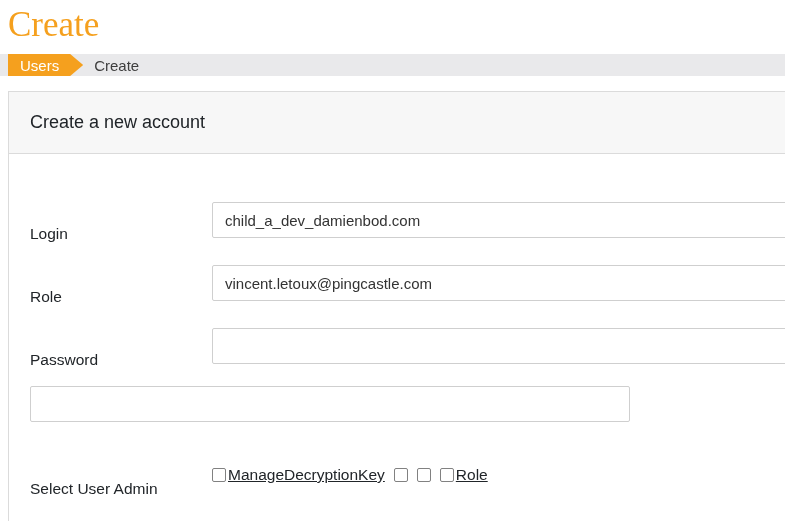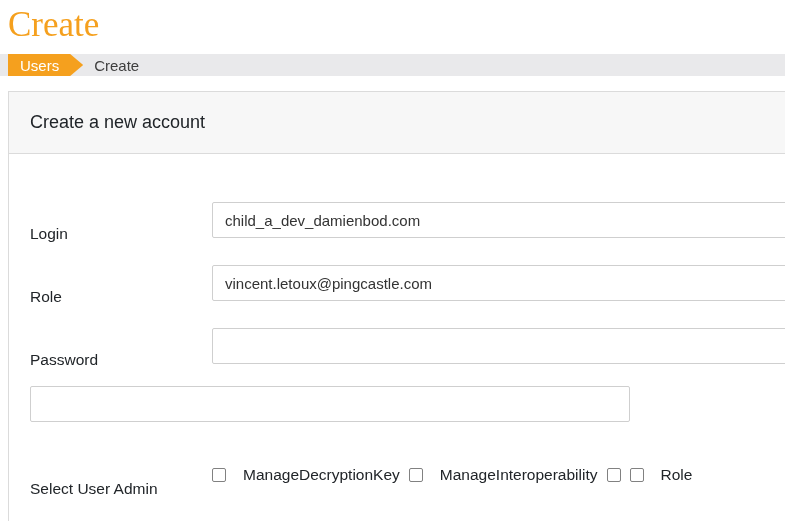--- a/index.html
+++ b/index.html
@@ -53,21 +53,21 @@
   .form-label { flex: 0 0 182px; font-size: 15.5px; color: #212529; margin-top: 28px; }
   .form-input {
     width: 600px; height: 36px;
     border: 1px solid #CFCFCF; border-radius: 2px;
     padding: 0 12px; font-size: 15px; color: #333333;
     font-family: inherit; background: #ffffff;
   }
 
   .role-row { margin-top: 30px; margin-bottom: 0; }
   .checkbox-group { display: flex; align-items: center; gap: 9px; font-size: 15.5px; }
-  .cb-option { display: flex; align-items: center; gap: 17px; cursor: pointer; }
+  .cb-option { display: flex; align-items: center; gap: 2px; cursor: pointer; text-decoration: underline; }
   .cb-box {
     appearance: none; -webkit-appearance: none;
     width: 14px; height: 14px; flex: 0 0 14px;
     border: 1px solid #818181; border-radius: 2px;
     background: #ffffff; margin: 0; cursor: pointer;
   }
 
   .btn-create {
     display: block; margin: 23px 0 0 182px;
     height: 36px; padding: 0 13px;
@@ -113,21 +113,20 @@
 
     <div class="form-row role-row">
       <span class="form-label">Select User Admin</span>
       <div class="checkbox-group">
         <label class="cb-option">
           <input type="checkbox" class="cb-box" style="">
           <span>ManageDecryptionKey</span>
         </label>
         <label class="cb-option">
           <input type="checkbox" class="cb-box" style="">
-          <span>ManageInteroperability</span>
         </label>
         <label class="cb-option">
           <input type="checkbox" class="cb-box" style="">
         </label>
         <label class="cb-option">
           <input type="checkbox" class="cb-box" style="">
           <span>Role</span>
         </label>
       </div>
     </div>

